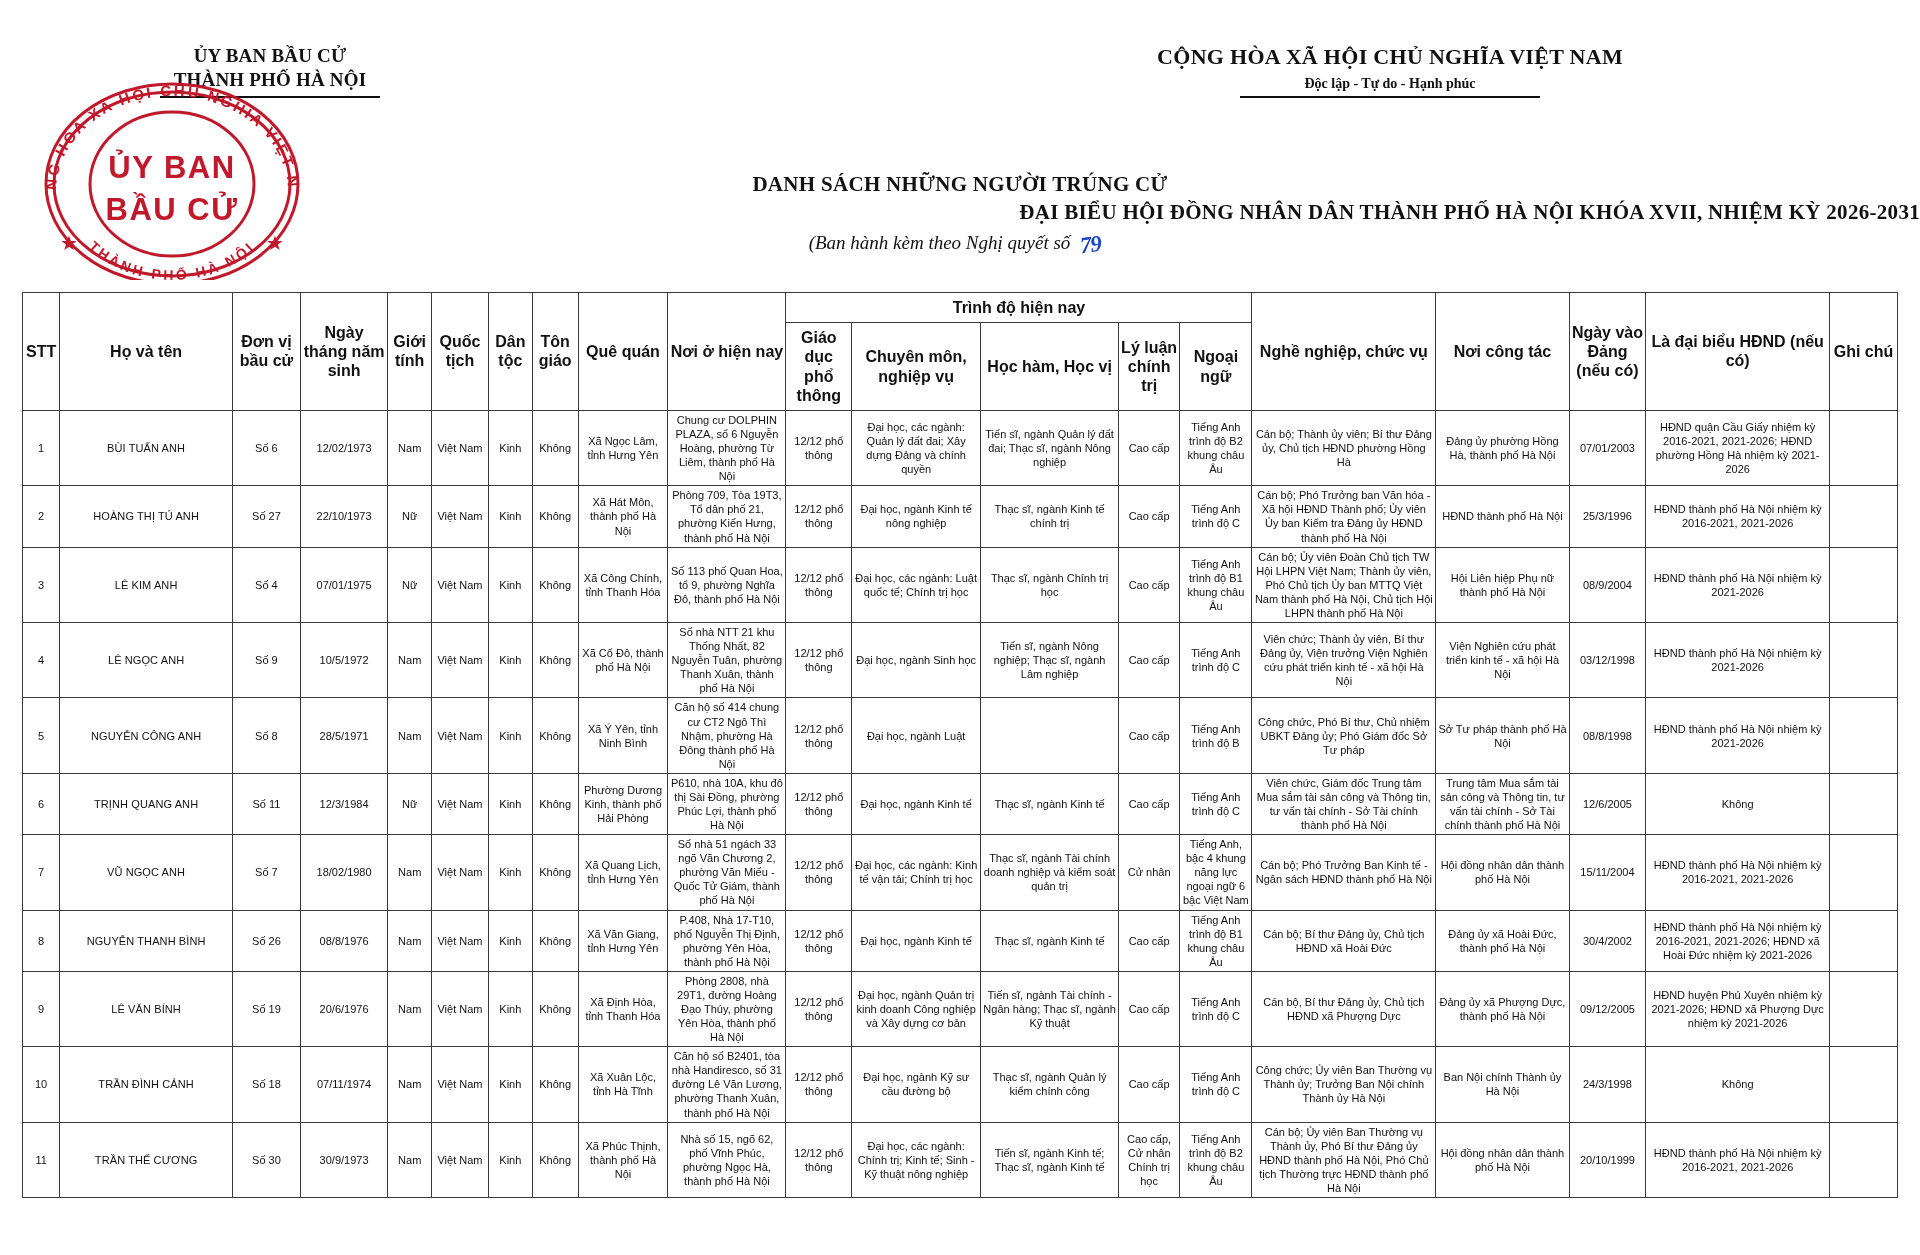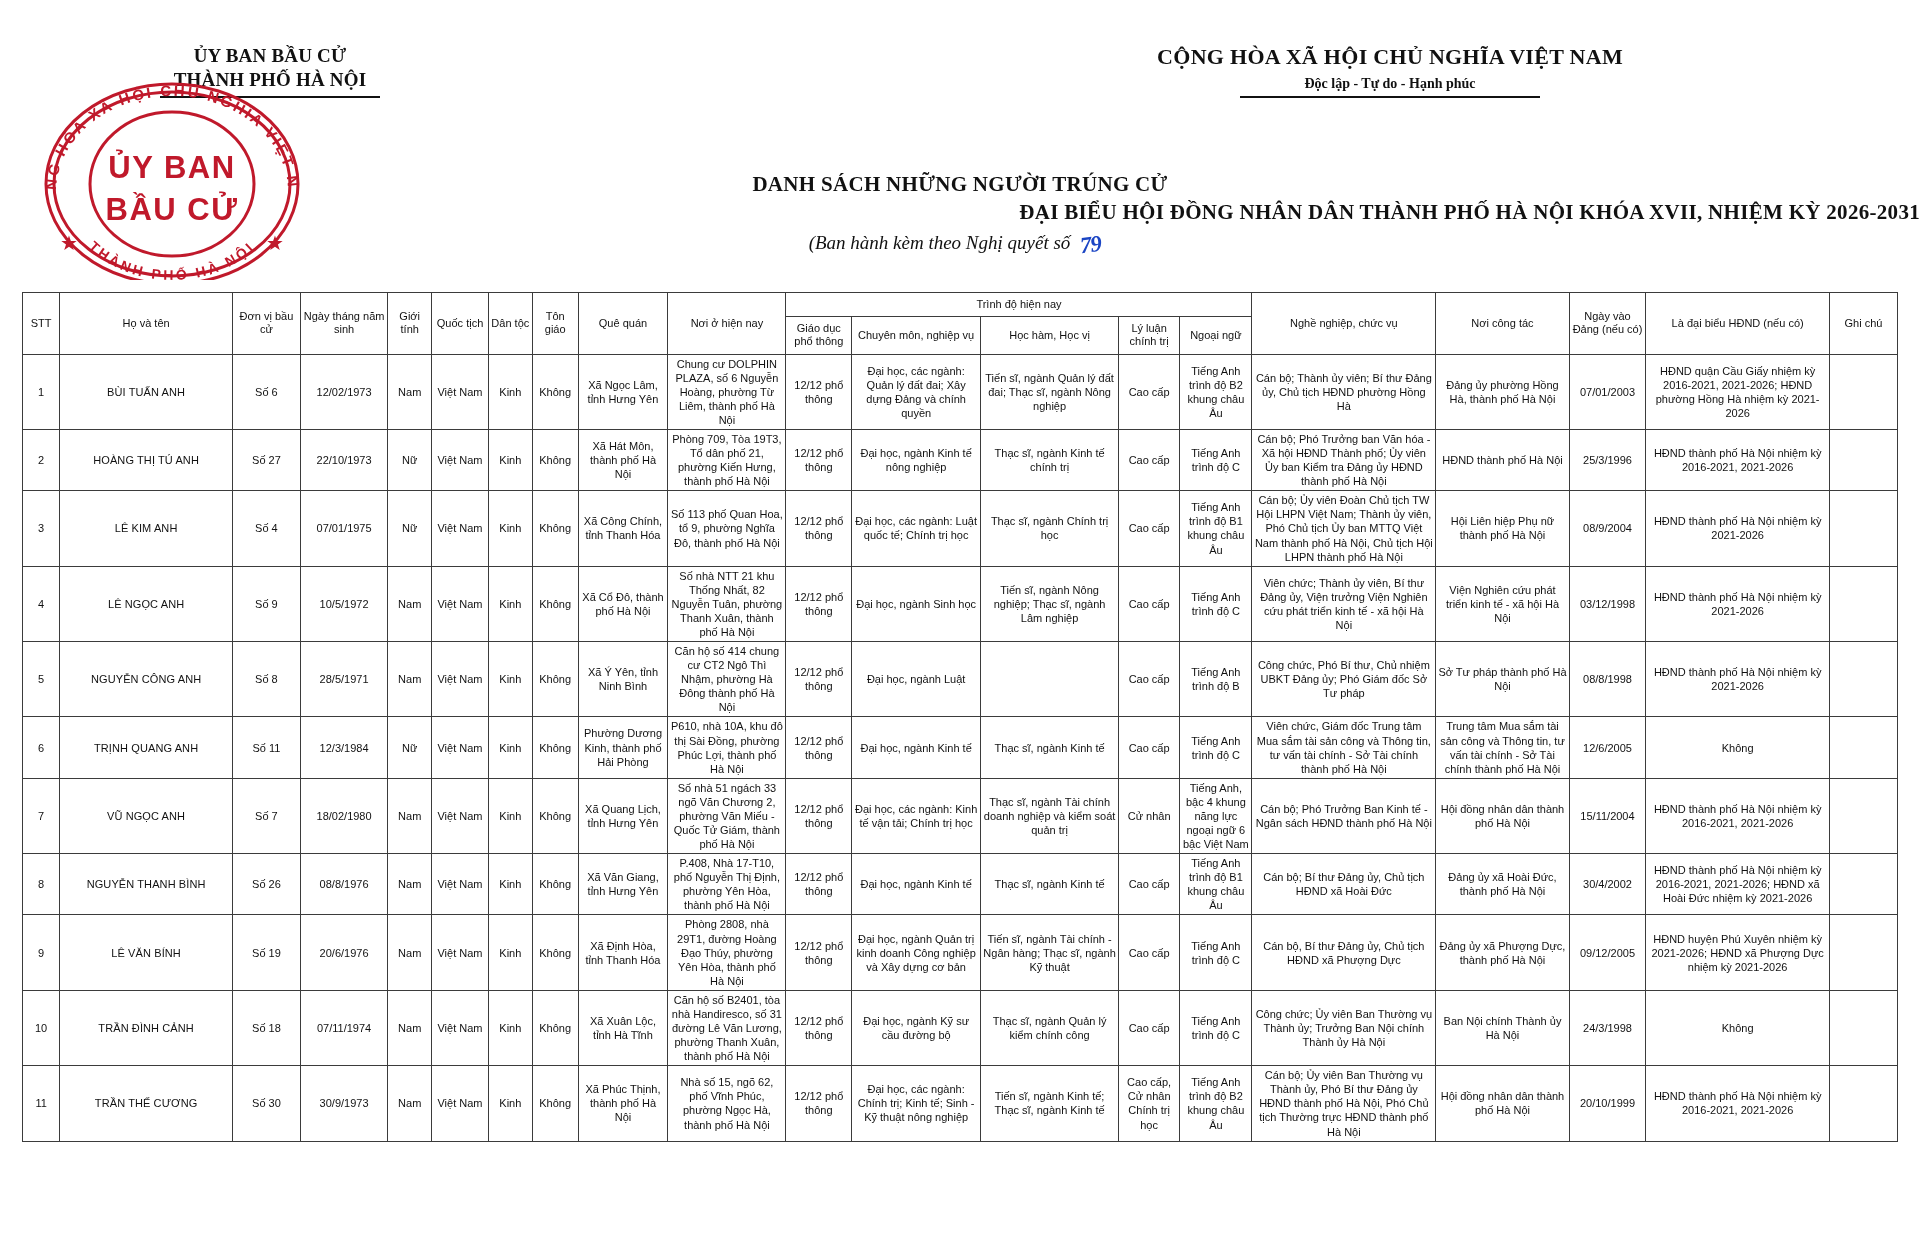--- a/index.html
+++ b/index.html
@@ -91,22 +91,22 @@
     table-layout:fixed;
     font-family:"Liberation Sans", sans-serif;
   }
   table.reg th, table.reg td{
     border:1px solid #3b3b3b;
     vertical-align:middle;
     text-align:center;
     padding:2px 2px;
   }
   table.reg th{
-    font-size:11px;
-    font-weight:normal;
+    font-size:16px;
+    font-weight:bold;
     line-height:1.2;
     padding:5px 2px;
   }
   table.reg td{
     font-size:11px;
     line-height:1.28;
   }
   td.name{
     text-align:left;
     padding-left:8px;

